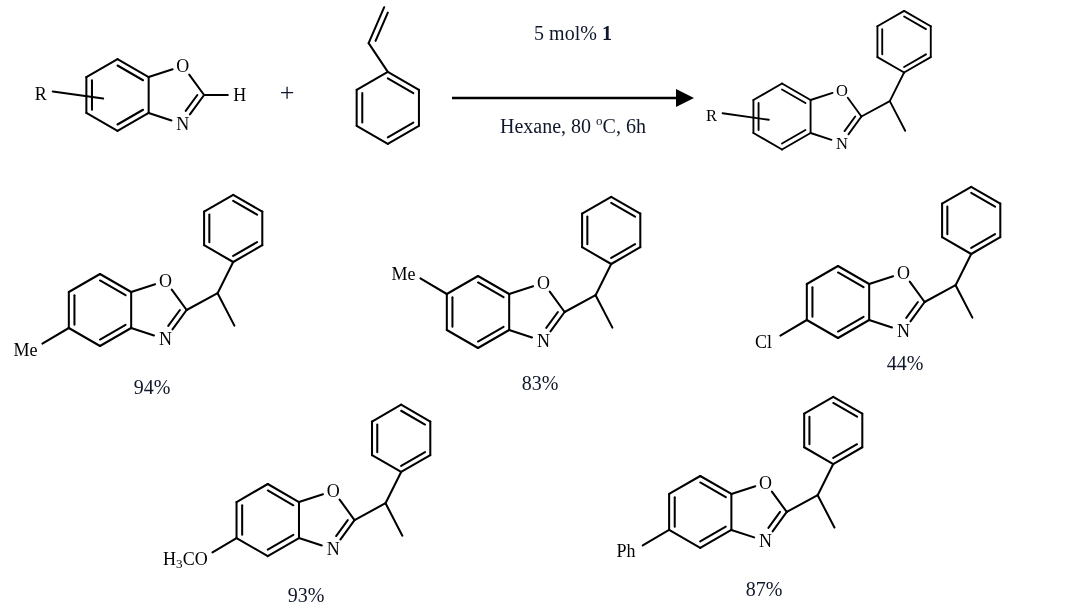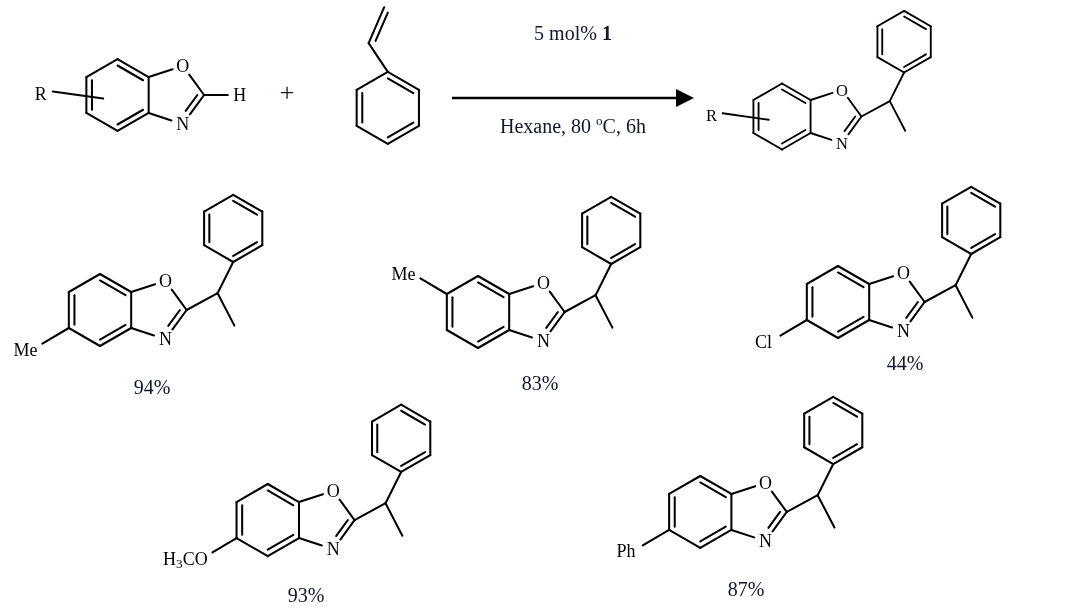--- a/index.html
+++ b/index.html
@@ -272,15 +272,15 @@
       <line x1="135.25" y1="-54.00" x2="111.00" y2="-40.00"></line>
       <line x1="111.00" y1="-40.00" x2="86.75" y2="-54.00"></line>
       <line x1="86.75" y1="-54.00" x2="86.75" y2="-82.00"></line>
       <line x1="86.75" y1="-82.00" x2="111.00" y2="-96.00"></line>
       <line x1="111.00" y1="-90.96" x2="130.88" y2="-79.48"></line>
       <line x1="130.88" y1="-56.52" x2="111.00" y2="-45.04"></line>
       <line x1="91.12" y1="-56.52" x2="91.12" y2="-79.48"></line>
       <line x1="-26.00" y1="15.00" x2="-48.00" y2="28.00"></line>
       <text x="-62" y="33" class="atom" text-anchor="middle" dominant-baseline="central"><tspan>Ph</tspan></text>
     </svg>
-  <div class="yield" style="left:706px;top:578px">87%</div>
+  <div class="yield" style="left:724px;top:578px">87%</div>
 
 </div>
 
 </body></html>

